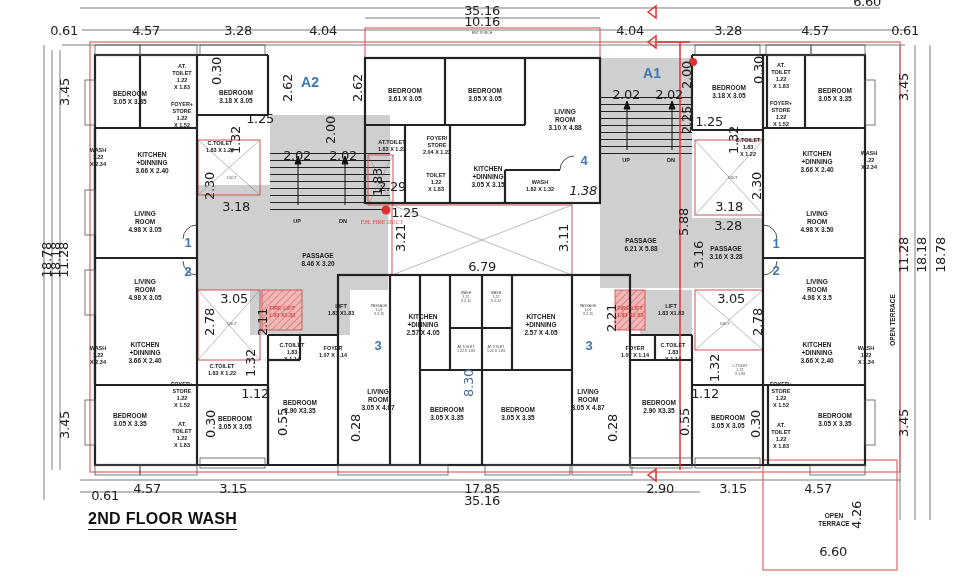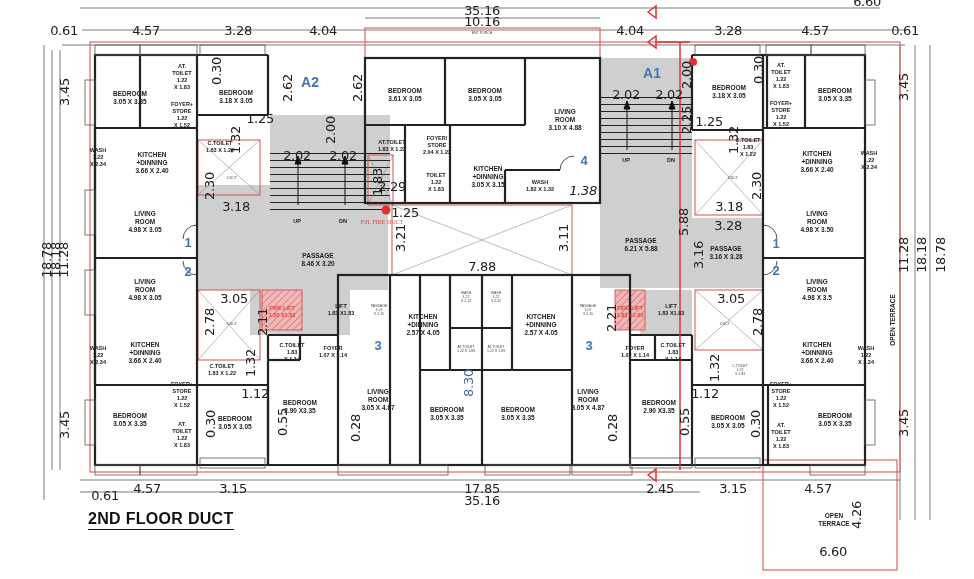--- a/index.html
+++ b/index.html
@@ -356,21 +356,21 @@
 <div class="dim" style="left:323px;top:30px;">4.04</div>
 <div class="dim" style="left:630px;top:30px;">4.04</div>
 <div class="dim" style="left:728px;top:30px;">3.28</div>
 <div class="dim" style="left:815px;top:30px;">4.57</div>
 <div class="dim" style="left:905px;top:30px;">0.61</div>
 
 <div class="dim" style="left:105px;top:495px;">0.61</div>
 <div class="dim" style="left:147px;top:488px;">4.57</div>
 <div class="dim" style="left:233px;top:488px;">3.15</div>
 <div class="dim" style="left:482px;top:488px;">17.85</div>
-<div class="dim" style="left:660px;top:488px;">2.45</div>
+<div class="dim" style="left:660px;top:488px;">2.90</div>
 <div class="dim" style="left:733px;top:488px;">3.15</div>
 <div class="dim" style="left:818px;top:488px;">4.57</div>
 <div class="dim" style="left:482px;top:500px;">35.16</div>
 
 <div class="dim v" style="left:64px;top:92px;">3.45</div>
 <div class="dim v" style="left:46px;top:260px;">18.78</div>
 <div class="dim v" style="left:55px;top:260px;">18.18</div>
 <div class="dim v" style="left:63px;top:260px;">11.28</div>
 <div class="dim v" style="left:64px;top:425px;">3.45</div>
 
@@ -401,21 +401,21 @@
 <div class="dim v" style="left:250px;top:363px;">1.32</div>
 <div class="dim v" style="left:235px;top:140px;">1.32</div>
 
 <div class="dim" style="left:731px;top:298px;">3.05</div>
 <div class="dim v" style="left:757px;top:322px;">2.78</div>
 <div class="dim v" style="left:714px;top:368px;">1.32</div>
 <div class="dim v" style="left:733px;top:140px;">1.32</div>
 <div class="dim" style="left:729px;top:206px;">3.18</div>
 <div class="dim v" style="left:756px;top:186px;">2.30</div>
 
-<div class="dim" style="left:482px;top:266px;">7.88</div>
+<div class="dim" style="left:482px;top:266px;">6.79</div>
 <div class="dim v" style="left:400px;top:238px;">3.21</div>
 <div class="dim v" style="left:563px;top:238px;">3.11</div>
 <div class="dim" style="left:405px;top:212px;">1.25</div>
 <div class="dim" style="left:392px;top:186px;">2.29</div>
 <div class="dim v" style="left:377px;top:182px;">1.83</div>
 
 <div class="dim v" style="left:683px;top:222px;">5.88</div>
 <div class="dim" style="left:728px;top:225px;">3.28</div>
 <div class="dim v" style="left:698px;top:255px;">3.16</div>
 <div class="dim" style="left:583px;top:190px;font-style:italic;">1.38</div>
@@ -429,13 +429,13 @@
 <div class="dim v" style="left:216px;top:71px;">0.30</div>
 <div class="dim" style="left:705px;top:393px;">1.12</div>
 <div class="dim v" style="left:684px;top:422px;">0.55</div>
 <div class="dim v" style="left:612px;top:428px;">0.28</div>
 <div class="dim v" style="left:755px;top:424px;">0.30</div>
 <div class="dim v" style="left:758px;top:70px;">0.30</div>
 
 <div class="dim v" style="left:856px;top:515px;">4.26</div>
 <div class="dim" style="left:833px;top:551px;">6.60</div>
 
-<div class="title">2ND FLOOR DUCT</div>
+<div class="title">2ND FLOOR WASH</div>
 
 </body></html>

